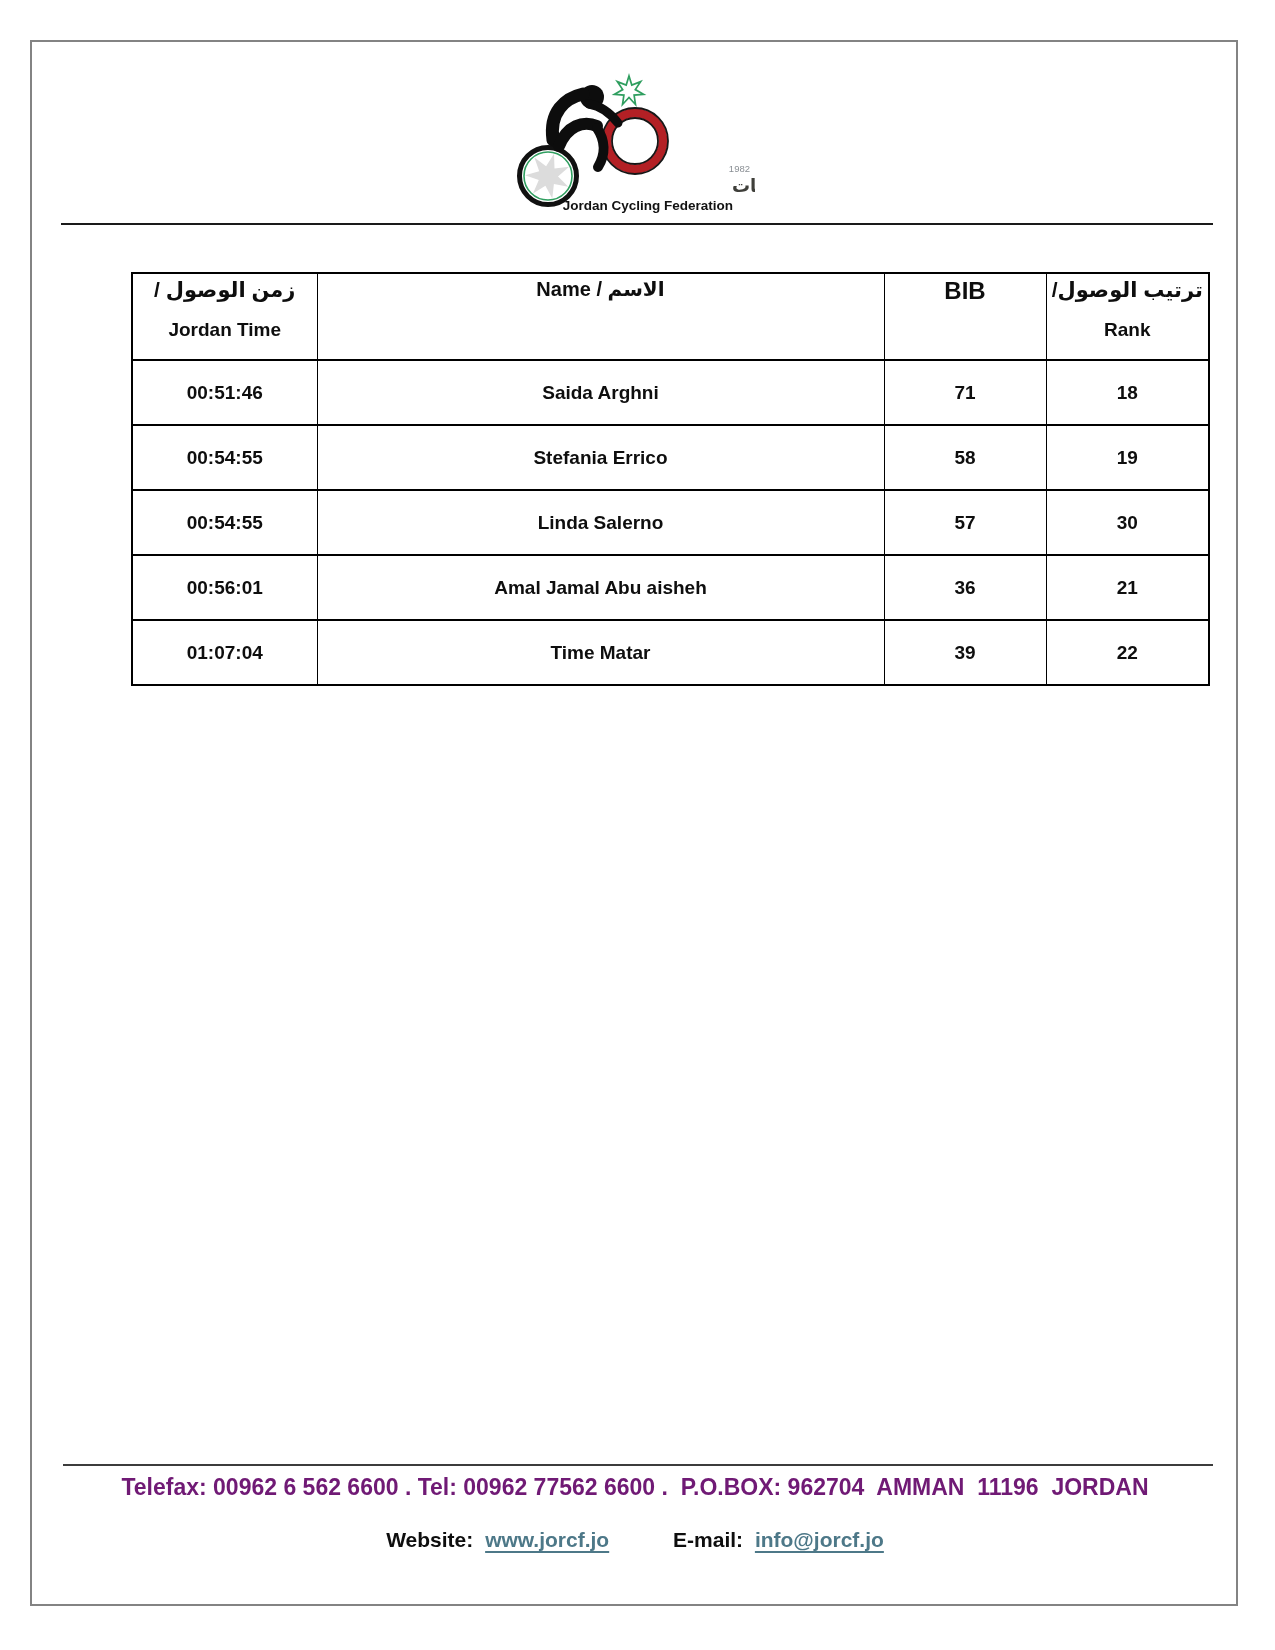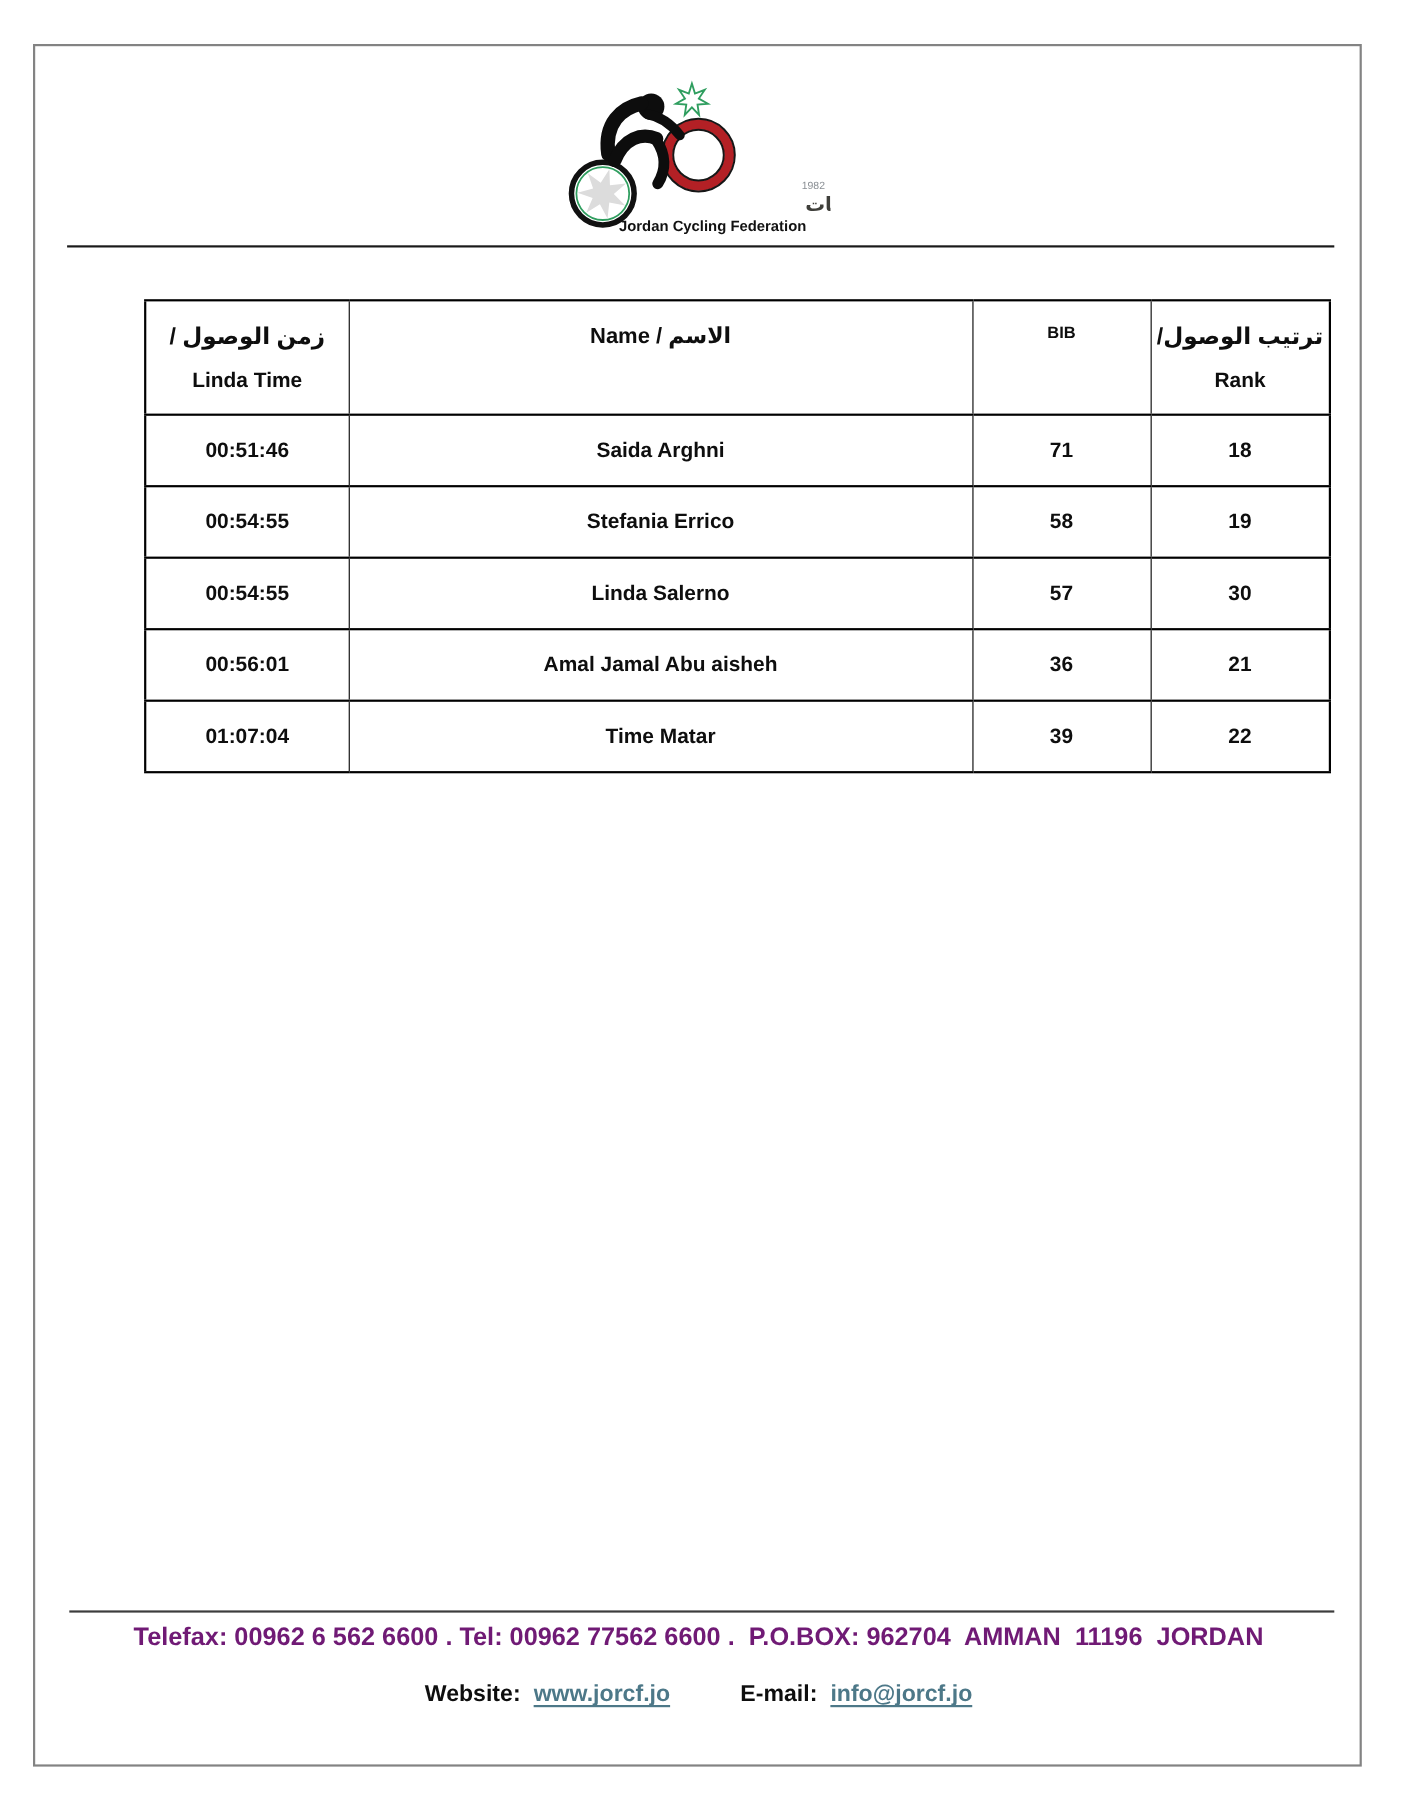--- a/index.html
+++ b/index.html
@@ -20,24 +20,24 @@
     position:absolute; left:131px; top:272px; width:1077px;
     border-collapse:collapse; table-layout:fixed;
     border:2px solid #000;
   }
   table.results th, table.results td {
     border-left:1px solid #000; border-right:1px solid #000;
     border-top:2px solid #000; border-bottom:2px solid #000;
     text-align:center; font-weight:bold; color:#0e0e0e;
     overflow:hidden;
   }
-  table.results th { height:80px; vertical-align:top; padding-top:21px; line-height:1.1; }
+  table.results th { height:80px; vertical-align:top; padding-top:4px; line-height:1.1; }
   table.results td { height:39px; vertical-align:middle; font-size:19px; padding:12px 4px; }
   .hline1 { font-size:21px; }
-  .hline1-latin { font-size:15px; }
+  .hline1-latin { font-size:24px; }
   .hline2 { font-size:19px; margin-top:19px; }
   .name-hdr { font-size:20px; }
   td.ar-name { font-size:21px; }
   .footer-rule {
     position:absolute; left:63px; top:1464px; width:1150px; height:2px; background:#3c3c3c;
   }
   .telefax-line {
     position:absolute; left:0; top:1474px; width:1270px; text-align:center;
     font-size:23px; font-weight:bold; color:#701a75; white-space:pre;
   }
@@ -94,21 +94,21 @@
   <colgroup>
     <col style="width:185px">
       <col style="width:567px">
       <col style="width:162px">
       <col style="width:163px">
   </colgroup>
   <thead>
     <tr>
       <th dir="rtl">
         <div class="hline1">زمن الوصول /</div>
-        <div class="hline2">Linda Time</div>
+        <div class="hline2">Jordan Time</div>
       </th>
       <th dir="rtl">
         <div class="hline1 name-hdr">الاسم / Name</div>
       </th>
       <th>
         <div class="hline1-latin">BIB</div>
       </th>
       <th dir="rtl">
         <div class="hline1">ترتيب الوصول/</div>
         <div class="hline2">Rank</div>

